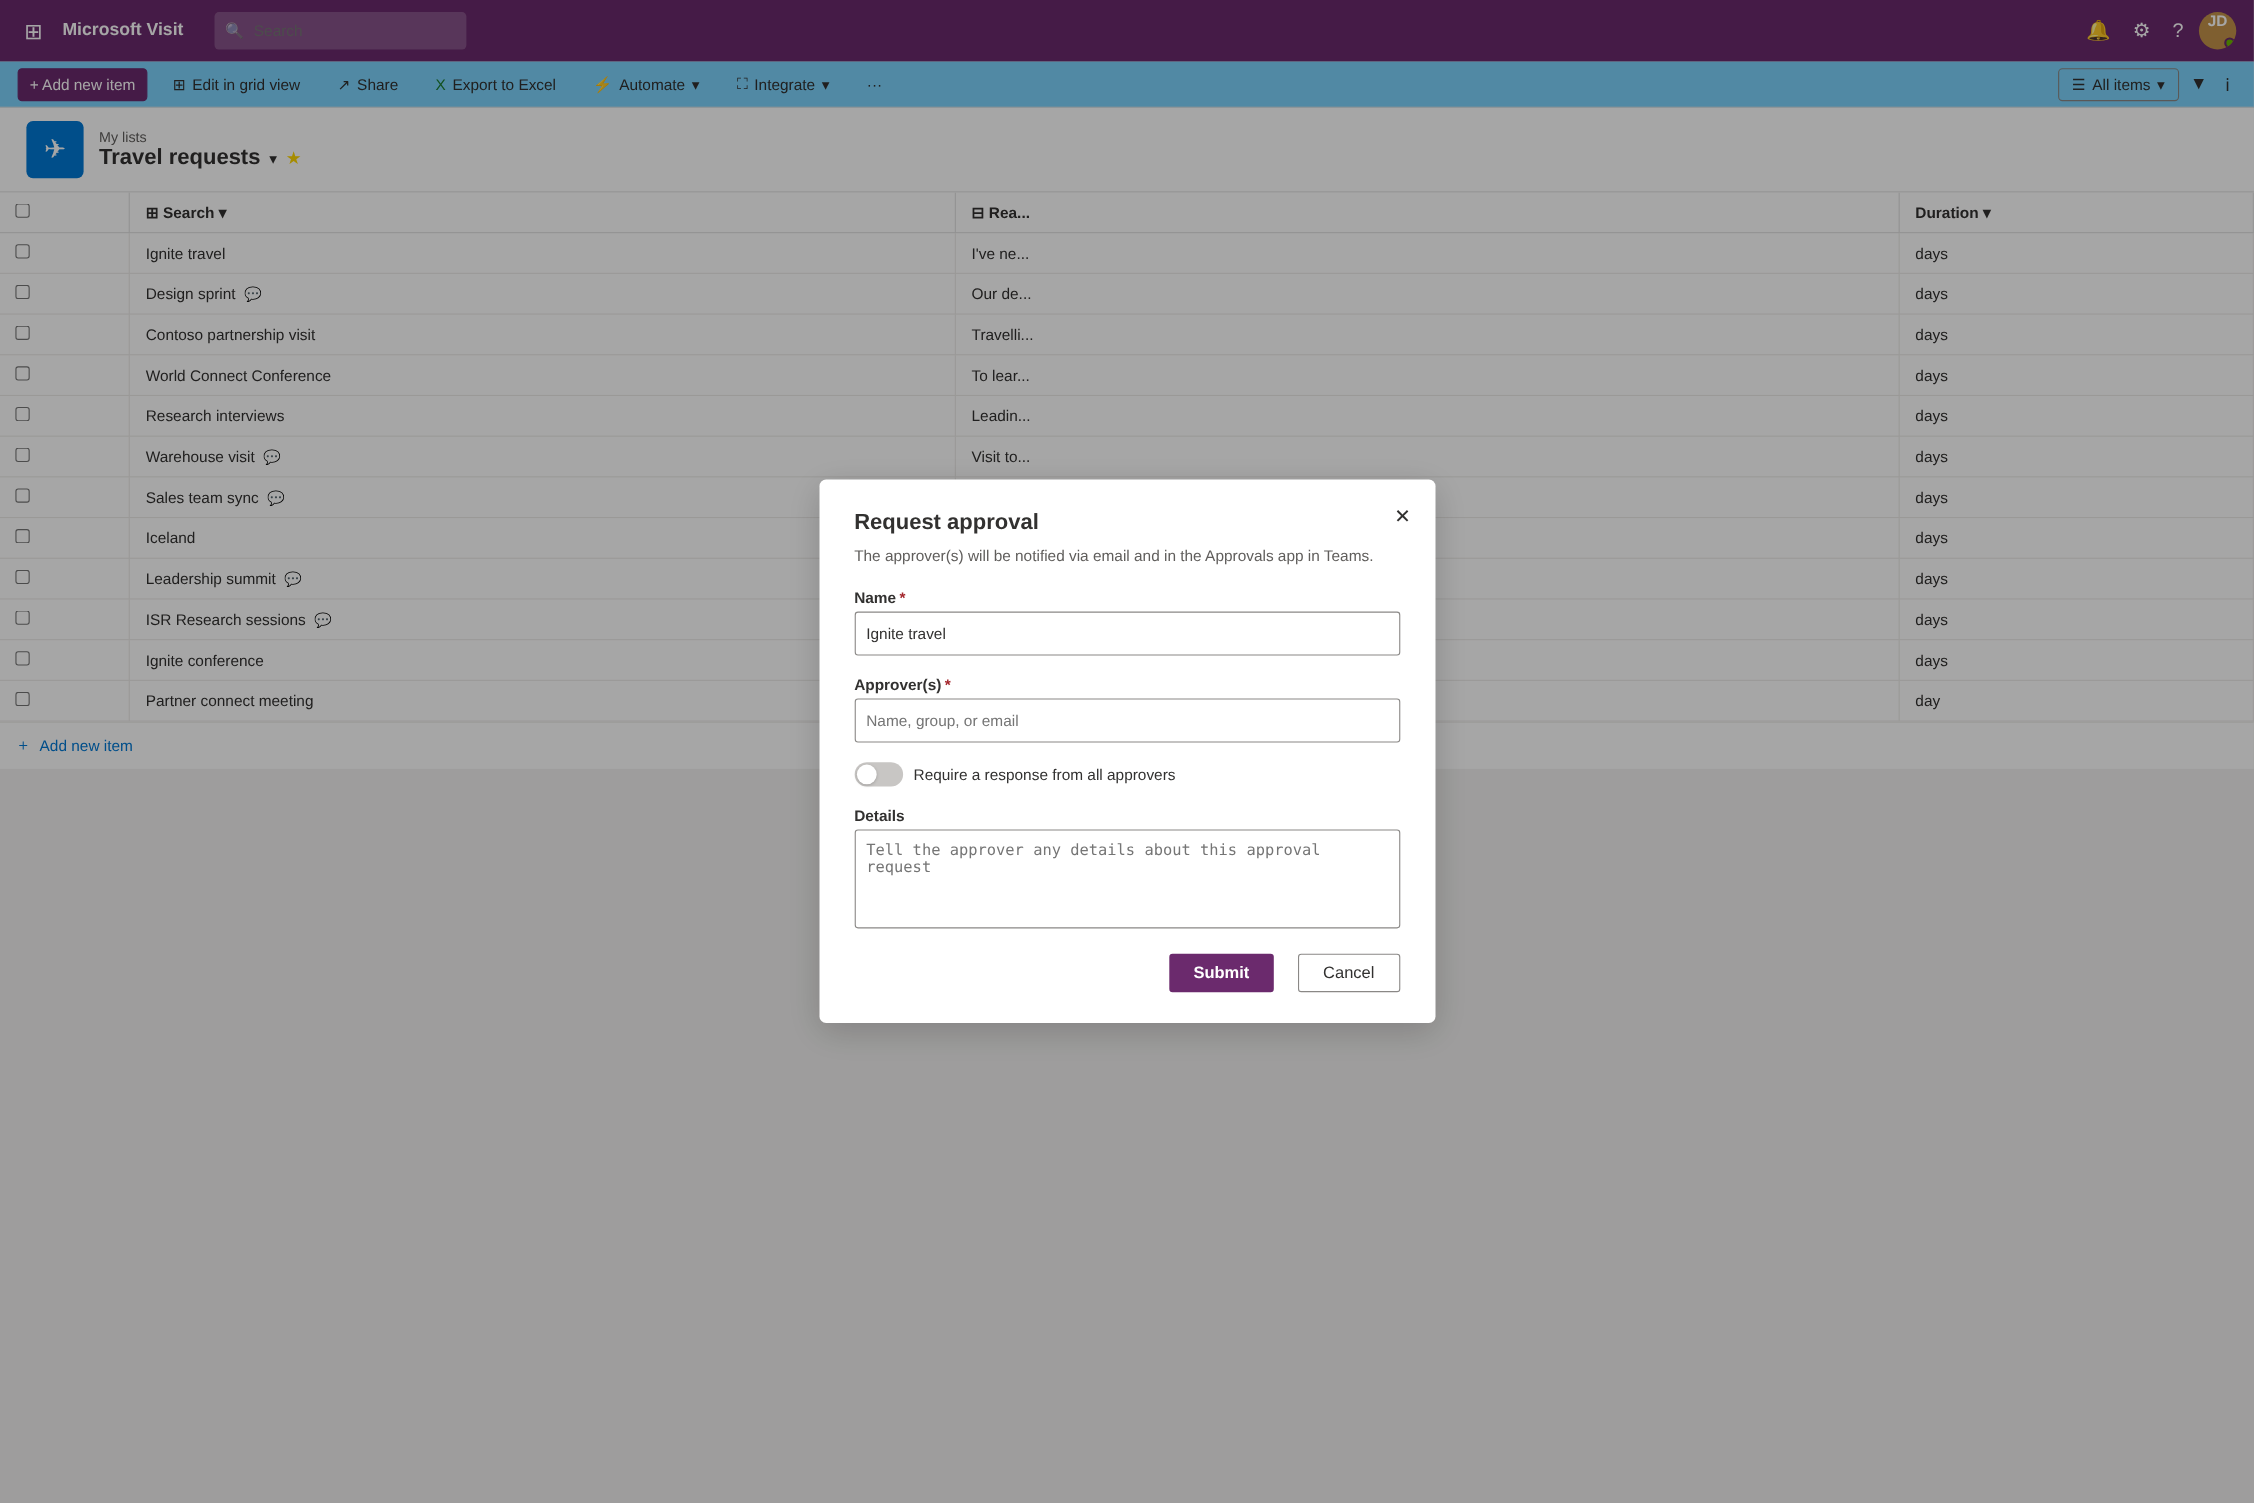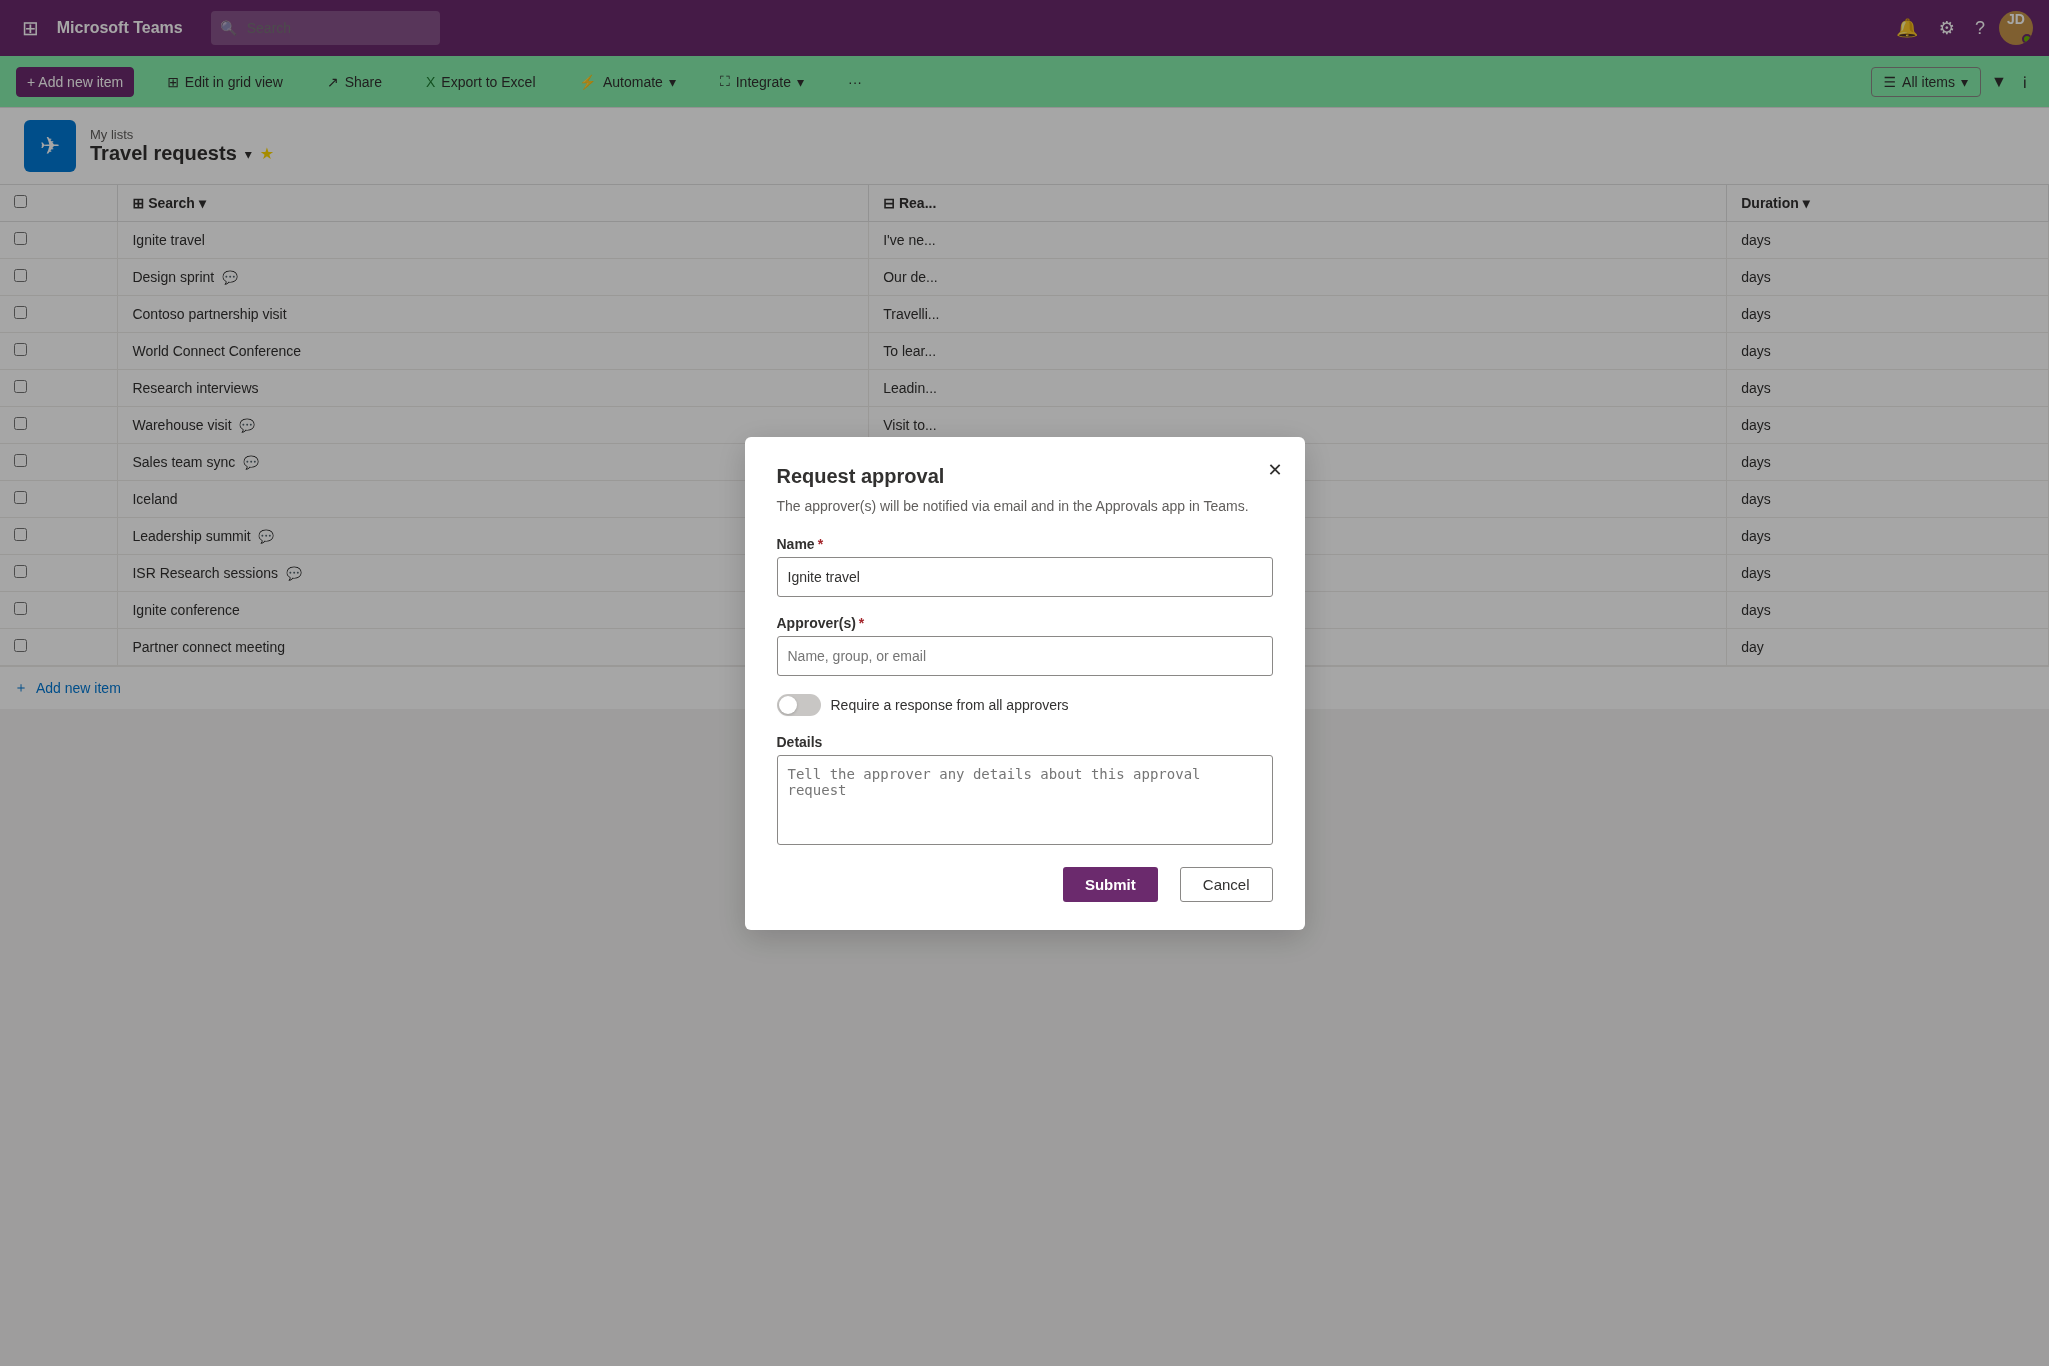--- a/index.html
+++ b/index.html
@@ -89,26 +89,26 @@
       right: 1px;
       width: 10px;
       height: 10px;
       border-radius: 50%;
       background: #6bb700;
       border: 2px solid #6b2a6d;
     }
 
     
     .toolbar {
-      background: #86efac;
-      height: 52px;
+      background: #7dd3fc;
+      height: 42px;
       display: flex;
       align-items: center;
       padding: 0 16px;
-      gap: 22px;
+      gap: 12px;
       border-bottom: 1px solid #e0e0e0;
     }
     .toolbar-btn {
       display: flex;
       align-items: center;
       gap: 6px;
       padding: 6px 10px;
       border: 1px solid transparent;
       border-radius: 4px;
       background: none;
@@ -374,21 +374,21 @@
     .table-container {
       overflow: auto;
       max-height: calc(1366px - 56px - 52px - 78px);
     }
   </style>
 </head>
 <body>
 
 <div class="top-nav">
   <span class="top-nav-waffle">⊞</span>
-  <span class="top-nav-title">Microsoft Teams</span>
+  <span class="top-nav-title">Microsoft Visit</span>
   <div class="search-wrapper">
     <span class="search-icon-nav">🔍</span>
     <input class="top-nav-search" placeholder="Search" style="">
   </div>
   <div class="top-nav-right">
     <button class="nav-icon-btn">🔔</button>
     <button class="nav-icon-btn">⚙</button>
     <button class="nav-icon-btn">?</button>
     <div class="avatar">
       <span>JD</span>

